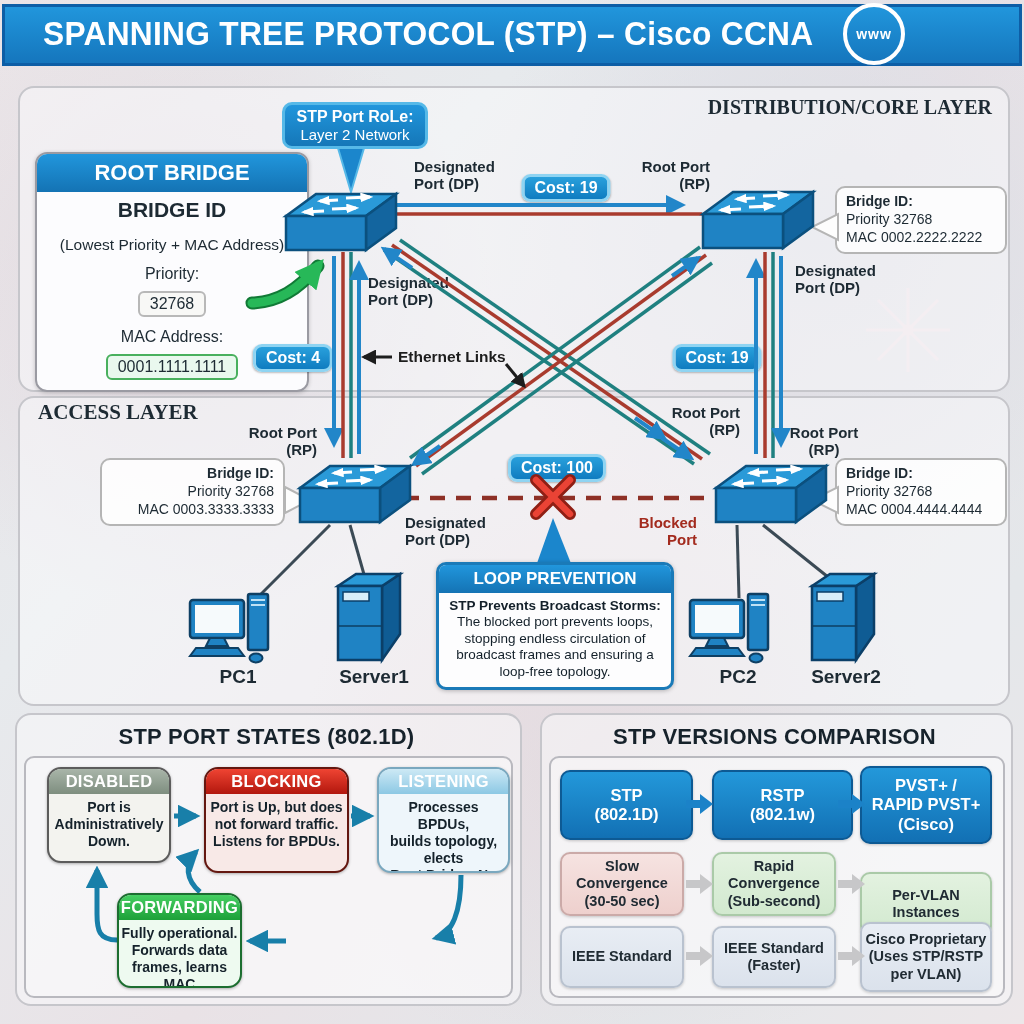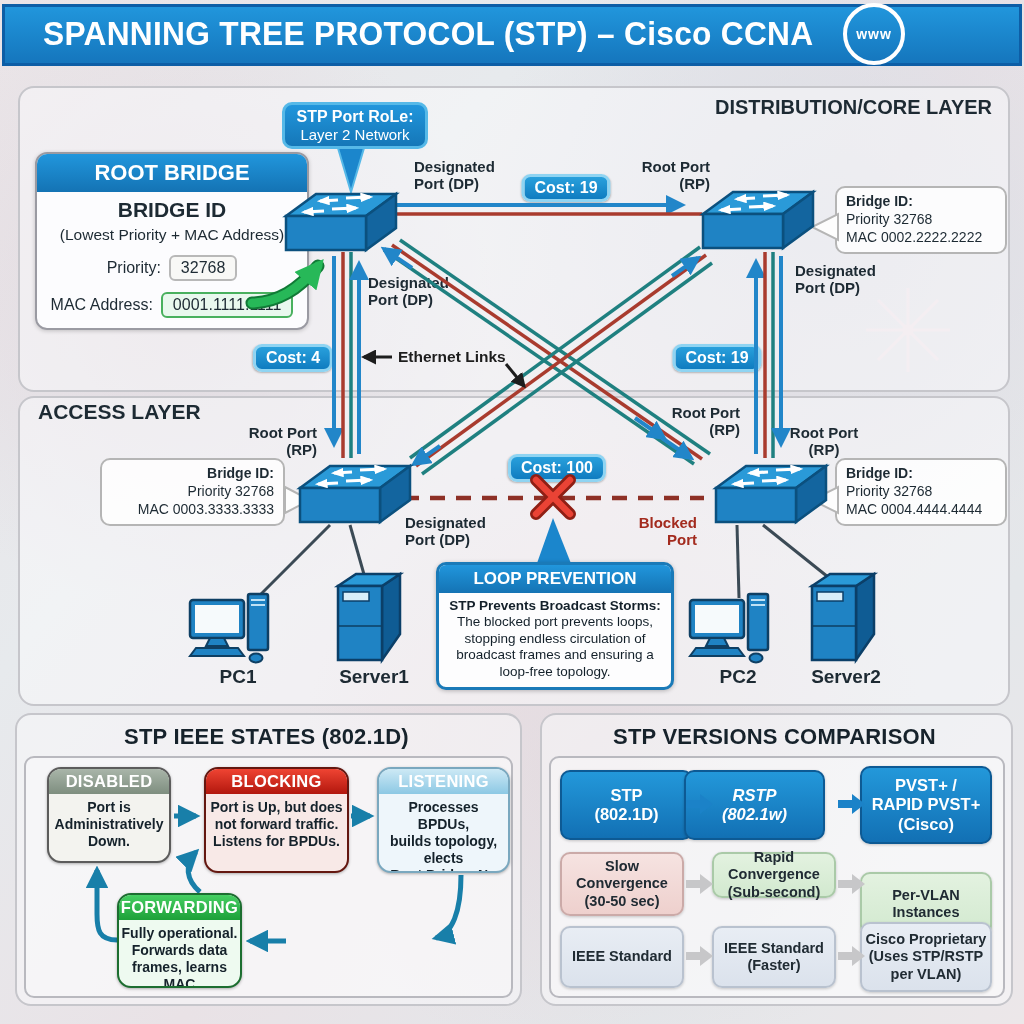--- a/index.html
+++ b/index.html
@@ -14,21 +14,21 @@
   .titlebar{position:absolute;left:2px;top:4px;width:1014px;height:56px;
     background:linear-gradient(#2196dc,#1576bd);border:3px solid #0d5ea6;}
   .titlebar .t{position:absolute;left:38px;top:8px;color:#fff;font-size:33px;font-weight:bold;
     letter-spacing:.3px;transform:scaleX(.96);transform-origin:left;white-space:nowrap;}
   .logo{position:absolute;left:843px;top:3px;width:54px;height:54px;border:4px solid #fff;
     border-radius:50%;color:#fff;display:flex;align-items:center;justify-content:center;
     font-size:14px;font-weight:bold;letter-spacing:1px;background:transparent;z-index:5;}
   
   .panel{position:absolute;border:2px solid #c6c6cb;border-radius:16px;background:rgba(250,250,252,.55);}
   .inner{position:absolute;border:2px solid #b9b9bf;border-radius:10px;background:rgba(255,255,255,.35);}
-  .layer-label{position:absolute;font-weight:bold;color:#1d2a33;}
+  .layer-label{position:absolute;font-weight:bold;color:#1d2a33;font-family:Liberation Serif, serif;}
   .sec-title{position:absolute;font-weight:bold;font-size:22px;color:#16222b;text-align:center;letter-spacing:.2px;}
   
   .plabel{position:absolute;font-weight:bold;font-size:15px;color:#1d2a33;white-space:pre-line;line-height:1.15;}
   .plabel.red{color:#a32b1e;}
   .cost{position:absolute;transform:translate(-50%,-50%);background:linear-gradient(#29a0dc,#0f7cc0);
     border:3px solid #8fd4f2;border-radius:9px;color:#fff;font-weight:bold;font-size:16px;
     padding:2px 10px;white-space:nowrap;box-shadow:0 1px 2px rgba(0,0,0,.25);}
   .bridge-box{position:absolute;box-sizing:border-box;background:rgba(253,253,253,.94);border:2px solid #b5b5b5;
     border-radius:10px;padding:5px 9px;font-size:14px;color:#1d2a33;line-height:1.28;}
   .bridge-box .bt{font-weight:bold;}
@@ -36,22 +36,22 @@
     text-shadow:0 1px 2px rgba(0,0,0,.35);}
   .dev{position:absolute;font-weight:bold;font-size:19px;color:#1d2a33;transform:translateX(-50%);}
   .eth{position:absolute;font-weight:bold;font-size:15.5px;color:#1d1d1d;white-space:nowrap;}
   
   .rootbridge{position:absolute;left:35px;top:152px;width:274px;box-sizing:border-box;background:rgba(252,252,254,.96);
     border:2px solid #9a9aa2;border-radius:12px;overflow:hidden;box-shadow:0 1px 4px rgba(0,0,0,.2);}
   .rootbridge .rh{background:linear-gradient(#2196dc,#1473b4);color:#fff;font-size:22px;font-weight:bold;
     text-align:center;padding:6px 0;}
   .rootbridge .rb{padding:6px 8px 10px 8px;text-align:center;color:#1d2a33;}
   .rootbridge .bid{font-size:21px;font-weight:bold;}
-  .rootbridge .bids{font-size:15.5px;margin-top:4px;}
-  .rb-row{display:flex;align-items:center;justify-content:center;gap:8px;margin-top:11px;font-size:16px;}
+  .rootbridge .bids{font-size:15.5px;margin-top:14px;}
+  .rb-row{display:flex;align-items:center;justify-content:center;gap:8px;margin-top:11px;font-size:16px;flex-direction:column;}
   .val{background:#f8f8f6;border:2px solid #b8b8b8;border-radius:6px;padding:2px 10px;font-size:16px;}
   .val.green{background:#e9f8ee;border-color:#49b05e;}
   
   .role{position:absolute;left:282px;top:102px;width:140px;background:linear-gradient(#2196dc,#1577b8);
     border:3px solid #56b9e8;border-radius:10px;color:#fff;text-align:center;padding:3px 0;z-index:3;}
   .role .l1{font-weight:bold;font-size:16px;}
   .role .l2{font-size:15px;}
   
   .loop{position:absolute;left:436px;top:562px;width:232px;background:#fdfdfe;border:3px solid #1a7ab8;
     border-radius:10px;overflow:hidden;z-index:3;box-shadow:0 1px 4px rgba(0,0,0,.25);}
@@ -93,21 +93,21 @@
   </div>
   <div class="logo">www</div>
 
   <div class="panel" style="left:18px;top:86px;width:988px;height:302px;"></div>
   <div class="panel" style="left:18px;top:396px;width:988px;height:306px;"></div>
   <div class="layer-label" style="left:700px;top:96px;width:292px;text-align:right;font-size:20px;">DISTRIBUTION/CORE LAYER</div>
   <div class="layer-label" style="left:38px;top:400px;font-size:21px;">ACCESS LAYER</div>
 
   <div class="panel" style="left:15px;top:713px;width:503px;height:289px;"></div>
   <div class="panel" style="left:540px;top:713px;width:469px;height:289px;"></div>
-  <div class="sec-title" style="left:15px;top:724px;width:503px;">STP IEEE STATES (802.1D)</div>
+  <div class="sec-title" style="left:15px;top:724px;width:503px;">STP PORT STATES (802.1D)</div>
   <div class="sec-title" style="left:540px;top:724px;width:469px;">STP VERSIONS COMPARISON</div>
   <div class="inner" style="left:24px;top:756px;width:485px;height:238px;"></div>
   <div class="inner" style="left:549px;top:756px;width:452px;height:238px;"></div>
 
   <svg class="overlay" viewBox="0 0 1024 1024">
     <defs>
       <marker id="mB" markerWidth="5" markerHeight="5" refX="4" refY="2.5" orient="auto">
           <path d="M0,0L5,2.5L0,5z" fill="#2286c9"></path>
         </marker>
       <marker id="mT" markerWidth="4.5" markerHeight="4.5" refX="3.6" refY="2.25" orient="auto">
@@ -352,32 +352,32 @@
   <div class="state st-forwarding" style="left:117px;top:893px;width:125px;height:95px;">
     <div class="sh">FORWARDING</div>
     <div class="sb">Fully operational.
 Forwards data
 frames, learns MAC
 addresses.</div>
   </div>
 
   <div class="vbox v-blue" style="left:560px;top:770px;width:133px;height:70px;">STP
 (802.1D)</div>
-  <div class="vbox v-blue" style="left:684px;top:770px;width:141px;height:70px;font-style:italic;">RSTP
+  <div class="vbox v-blue" style="left:712px;top:770px;width:141px;height:70px;">RSTP
 (802.1w)</div>
   <div class="vbox v-blue" style="left:860px;top:766px;width:132px;height:78px;">PVST+ /
 RAPID PVST+
 (Cisco)</div>
   <div class="harr blue" style="left:686px;top:800px;"></div>
   <div class="harr blue" style="left:838px;top:800px;"></div>
 
   <div class="vbox v-pink" style="left:560px;top:852px;width:124px;height:64px;">Slow
 Convergence
 (30-50 sec)</div>
-  <div class="vbox v-green" style="left:712px;top:852px;width:124px;height:46px;">Rapid
+  <div class="vbox v-green" style="left:712px;top:852px;width:124px;height:64px;">Rapid
 Convergence
 (Sub-second)</div>
   <div class="vbox v-green" style="left:860px;top:852px;width:132px;height:64px;margin-top:20px;">Per-VLAN
 Instances</div>
   <div class="harr gray" style="left:686px;top:880px;"></div>
   <div class="harr gray" style="left:838px;top:880px;"></div>
 
   <div class="vbox v-gray" style="left:560px;top:926px;width:124px;height:62px;">IEEE Standard</div>
   <div class="vbox v-gray" style="left:712px;top:926px;width:124px;height:62px;">IEEE Standard
 (Faster)</div>

